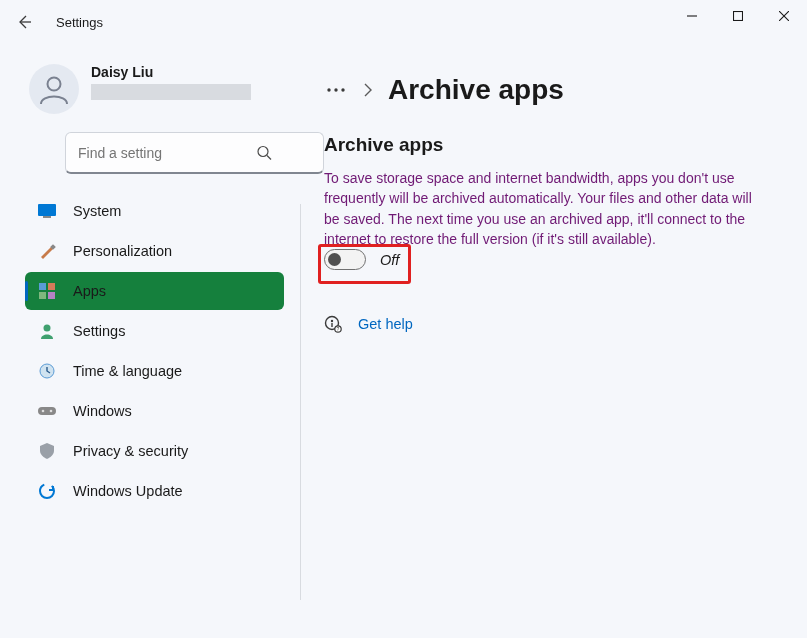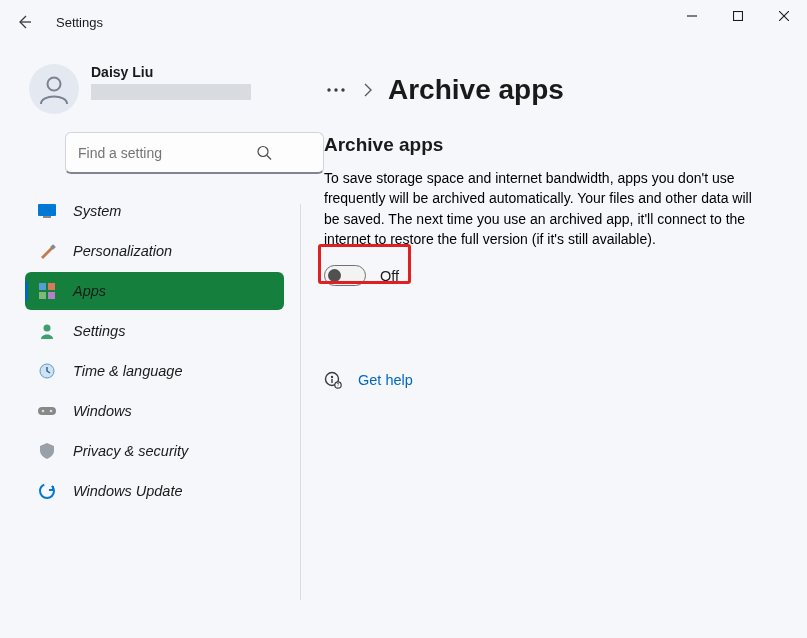--- a/index.html
+++ b/index.html
@@ -12,39 +12,39 @@
     .layout { display: flex; height: calc(100% - 44px); }
     .sidebar { width: 300px; padding: 12px 16px 0 25px; display: flex; flex-direction: column; }
     .user-block { display: flex; align-items: flex-start; gap: 12px; margin: 8px 0 18px 4px; }
     .avatar { width: 50px; height: 50px; border-radius: 50%; background: #e4e9f1; display: flex; align-items: center; justify-content: center; }
     .user-info { display: flex; flex-direction: column; }
     .user-name { font-size: 14px; font-weight: 600; color: #1a1a1a; }
     .user-email { width: 160px; height: 16px; background: #d8dbe0; margin-top: 4px; }
     .search { position: relative; margin-bottom: 18px; }
     .search input { width: 100%; height: 42px; border: 1px solid #d0d4db; border-bottom: 2px solid #808690; border-radius: 6px; padding: 0 40px 0 12px; font-size: 14px; background: #fdfdfe; outline: none; margin-left: 40px; }
     .search-icon { position: absolute; right: 12px; top: 50%; transform: translateY(-50%); }
-    .nav { list-style: none; display: flex; flex-direction: column; gap: 2px; font-style: italic; }
+    .nav { list-style: none; display: flex; flex-direction: column; gap: 2px; }
     .nav-item { display: flex; align-items: center; height: 38px; padding: 0 12px; border-radius: 6px; cursor: pointer; position: relative; font-size: 14.5px; color: #1a1a1a; }
     .nav-item .icon { width: 20px; height: 20px; display: flex; align-items: center; justify-content: center; margin-right: 16px; }
     .nav-item.selected { background: #15803d; }
     .nav-item.selected::before { content: ""; position: absolute; left: 0; top: 9px; bottom: 9px; width: 3px; background: #0067c0; border-radius: 3px; }
     .main { flex: 1; padding: 18px 30px 0 24px; position: relative; }
     .vsep { position: absolute; left: 0; top: 160px; bottom: 38px; width: 1px; background: #d8dbe0; }
     .breadcrumb-row { display: flex; align-items: center; gap: 16px; margin-bottom: 28px; margin-top: 12px; }
     .ellipsis-btn { width: 24px; height: 24px; display: flex; align-items: center; justify-content: center; cursor: pointer; }
     .chev { color: #5a5a5a; }
     .page-title { font-size: 28px; font-weight: 600; }
     .section-heading { font-size: 19px; font-weight: 600; margin-bottom: 12px; }
-    .section-desc { font-size: 14px; line-height: 1.45; color: #000000; margin-bottom: 16px; max-width: 440px; }
+    .section-desc { font-size: 14px; line-height: 1.45; color: #701a75; max-width: 440px; }
     .toggle-row { display: flex; align-items: center; gap: 14px; }
     .toggle { width: 42px; height: 21px; border: 1px solid #707070; border-radius: 99px; background: #f3f3f3; position: relative; cursor: pointer; }
     .toggle .knob { position: absolute; left: 3px; top: 3px; width: 13px; height: 13px; background: #505050; border-radius: 50%; }
-    .toggle-label { font-size: 14.5px; }
+    .toggle-label { font-size: 14.5px; font-style: italic; }
     .highlight-box { position: absolute; border: 3px solid #e02020; border-radius: 3px; left: 318px; top: 244px; width: 93px; height: 40px; pointer-events: none; }
-    .help-row { display: flex; align-items: center; gap: 16px; margin-top: 85px; }
+    .help-row { display: flex; align-items: center; gap: 16px; margin-top: 45px; }
     .help-link { color: #0067c0; font-size: 14.5px; cursor: pointer; }
     svg { display: block; }
   </style>
 </head>
 <body>
 
 <div class="titlebar">
   <div class="back-btn">
     <svg width="16" height="16" viewBox="0 0 16 16">
         <path d="M10 2 L4 8 L10 14" stroke="#3a3a3a" stroke-width="1.3" fill="none"></path>

